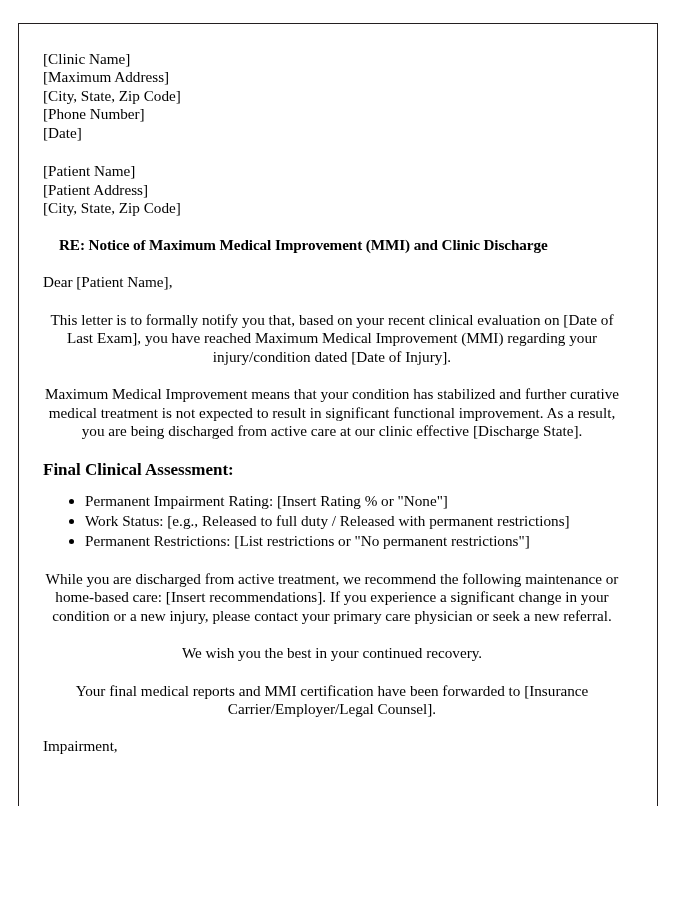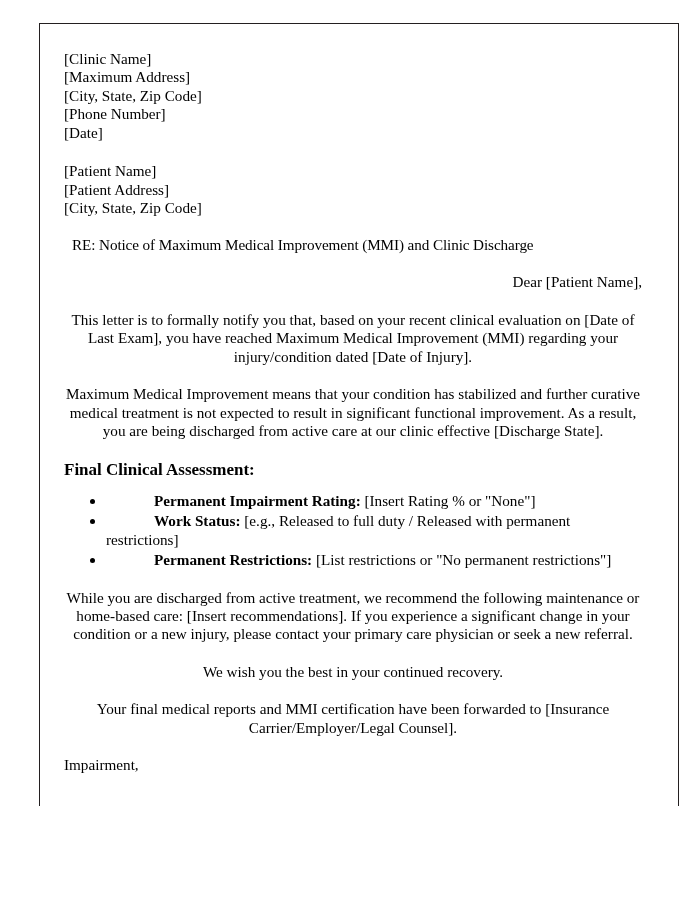--- a/index.html
+++ b/index.html
@@ -20,21 +20,21 @@
     position: absolute;
     left: 0;
     top: 0;
     width: 700px;
     height: 806px;
     overflow: hidden;
   }
 
   .page {
     position: absolute;
-    left: 39px;
+    left: 18px;
     top: 23px;
     width: 640px;
     min-height: 860px;
     border: 1px solid #231f20;
     background: #ffffff;
     box-sizing: border-box;
     padding: 26px 36px 40px 24px;
   }
 
   .doc-body {
@@ -46,54 +46,52 @@
     margin: 0 0 6px 0;
   }
   .addr-line {
     display: block;
     white-space: pre;
   }
 
   .spacer-sm { height: 14px; }
 
   .re-line {
-    font-weight: normal;
-    margin: 18px 0 0 8px;
+    font-weight: bold;
+    margin: 18px 0 0 16px;
     letter-spacing: -0.1px;
   }
 
   p.para {
     margin: 19px 0 0 0;
     text-align: center;
   }
 
   .salutation {
     margin: 19px 0 0 0;
-    text-align: right;
   }
 
   h2.section-heading {
     font-size: 17px;
     font-weight: bold;
     margin: 19px 0 0 0;
     line-height: 1.215;
   }
 
   ul.assessment-list {
     margin: 12px 0 0 0;
     padding-left: 42px;
     list-style-type: disc;
   }
   ul.assessment-list li {
     margin: 0 0 1px 0;
     line-height: 1.24;
   }
   ul.assessment-list li .item-label {
-    font-weight: bold;
-    margin-left: 48px;
+    font-weight: normal;
   }
 
   .closing {
     margin: 19px 0 0 0;
   }
 </style>
 </head>
 <body>
 
 <div class="page-clip">

